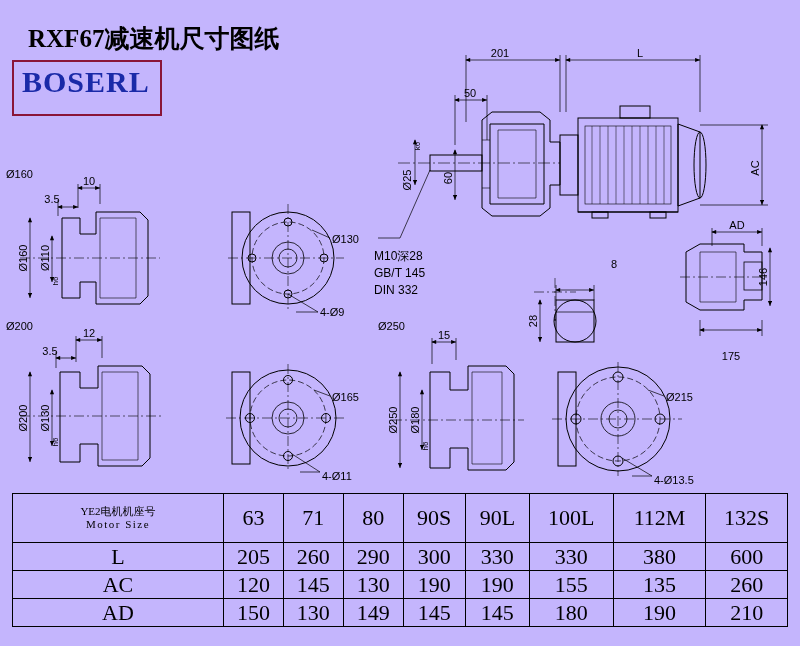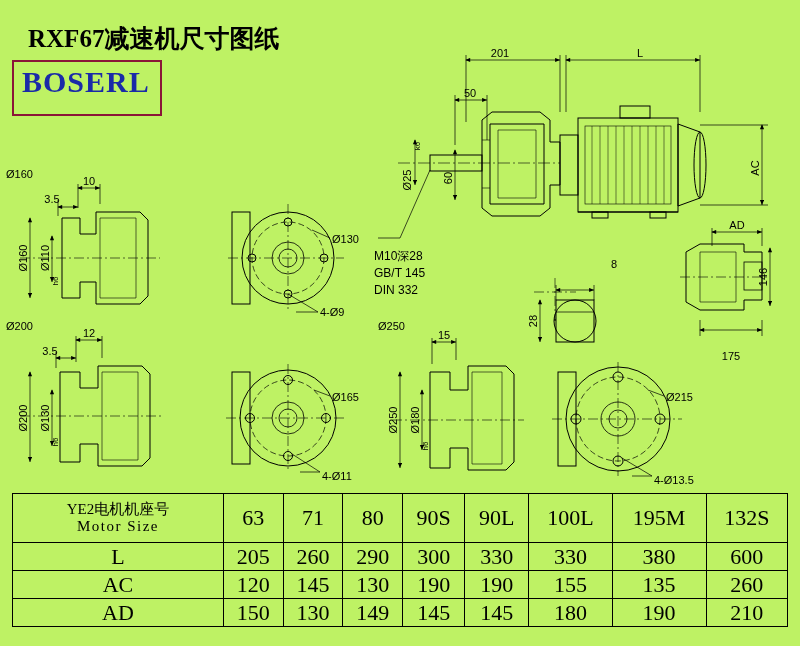--- a/index.html
+++ b/index.html
@@ -4,21 +4,21 @@
 <style>
   html, body {
     margin: 0;
     padding: 0;
     background: #ffffff;
   }
   #page {
     position: relative;
     width: 800px;
     height: 646px;
-    background: #bef264;
+    background: #c4b5fd;
     font-family: "Liberation Sans", sans-serif;
     color: #000000;
     overflow: hidden;
   }
   .title {
     position: absolute;
     left: 28px;
     top: 22px;
     font-size: 25px;
     font-weight: bold;
@@ -76,21 +76,21 @@
   table.dim-table td {
     border: 1px solid #000;
     text-align: center;
     font-size: 22px;
     height: 27px;
     padding: 0;
   }
   table.dim-table td.head-cell {
     width: 210px;
     line-height: 1.15;
-    font-size: 15px;
+    font-size: 11px;
     padding: 2px 0;
   }
   table.dim-table tr.first-row td {
     height: 44px;
   }
   .head-line1 { display:block; letter-spacing: 0px; }
   .head-line2 { display:block; letter-spacing: 1.5px; }
 </style>
 </head>
 <body>
@@ -362,21 +362,21 @@
         <td class="head-cell">
           <span class="head-line1">YE2电机机座号</span>
           <span class="head-line2">Motor Size</span>
         </td>
         <td>63</td>
         <td>71</td>
         <td>80</td>
         <td>90S</td>
         <td>90L</td>
         <td>100L</td>
-        <td>195M</td>
+        <td>112M</td>
         <td>132S</td>
       </tr>
       <tr>
         <td>L</td>
         <td>205</td>
         <td>260</td>
         <td>290</td>
         <td>300</td>
         <td>330</td>
         <td>330</td>

